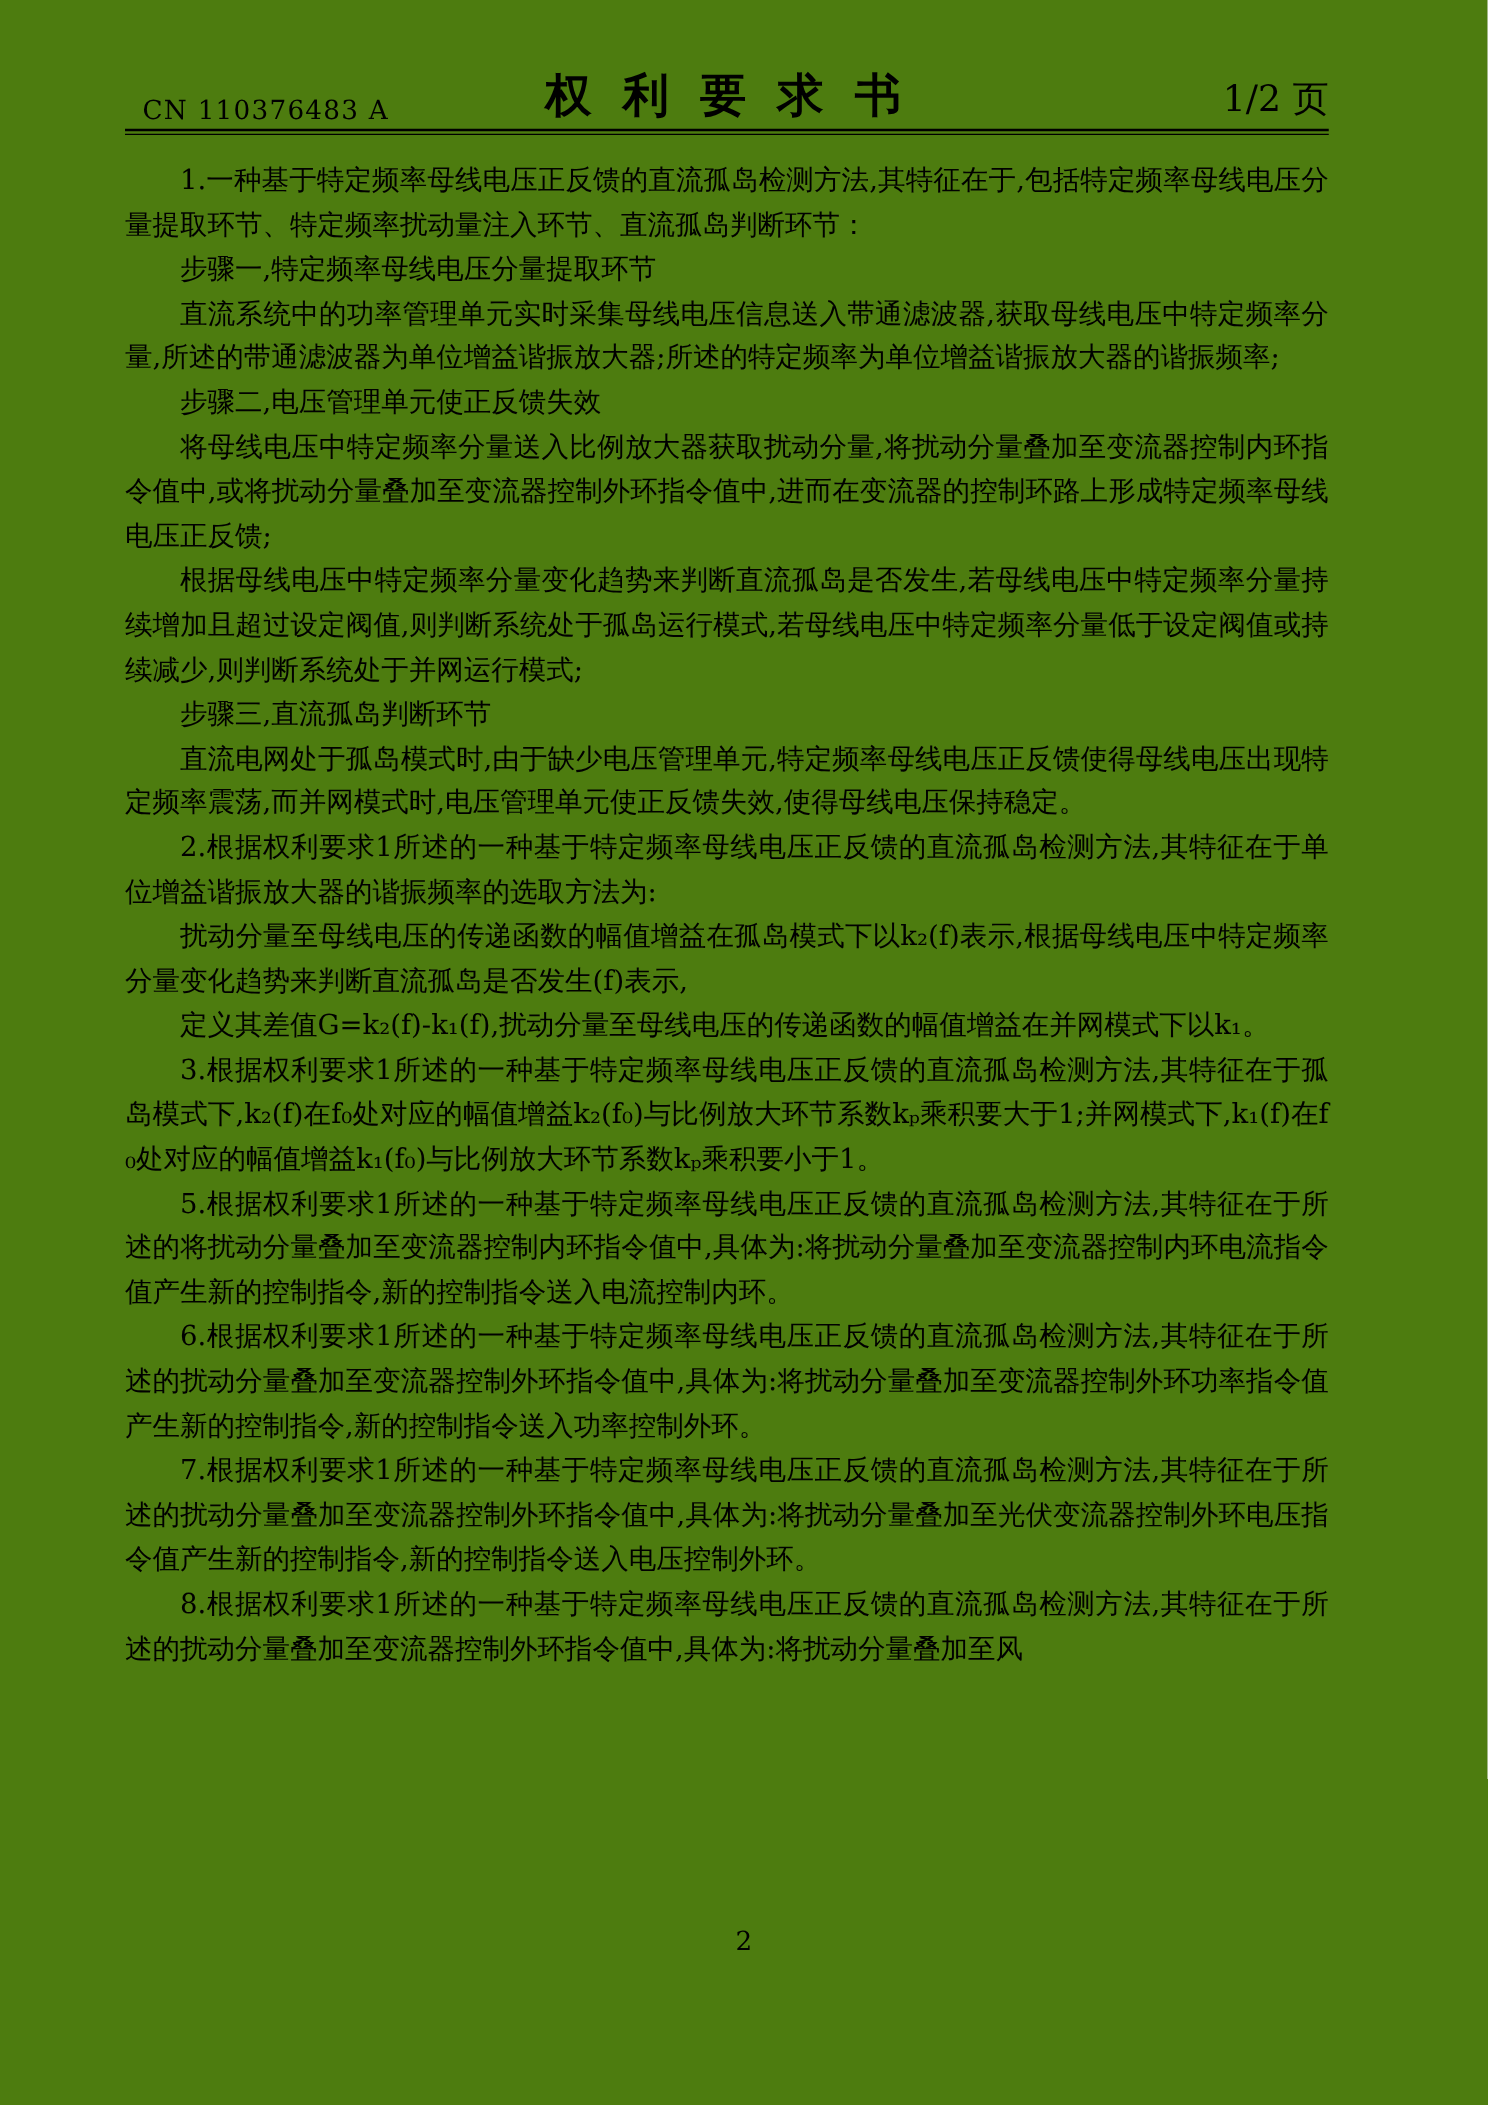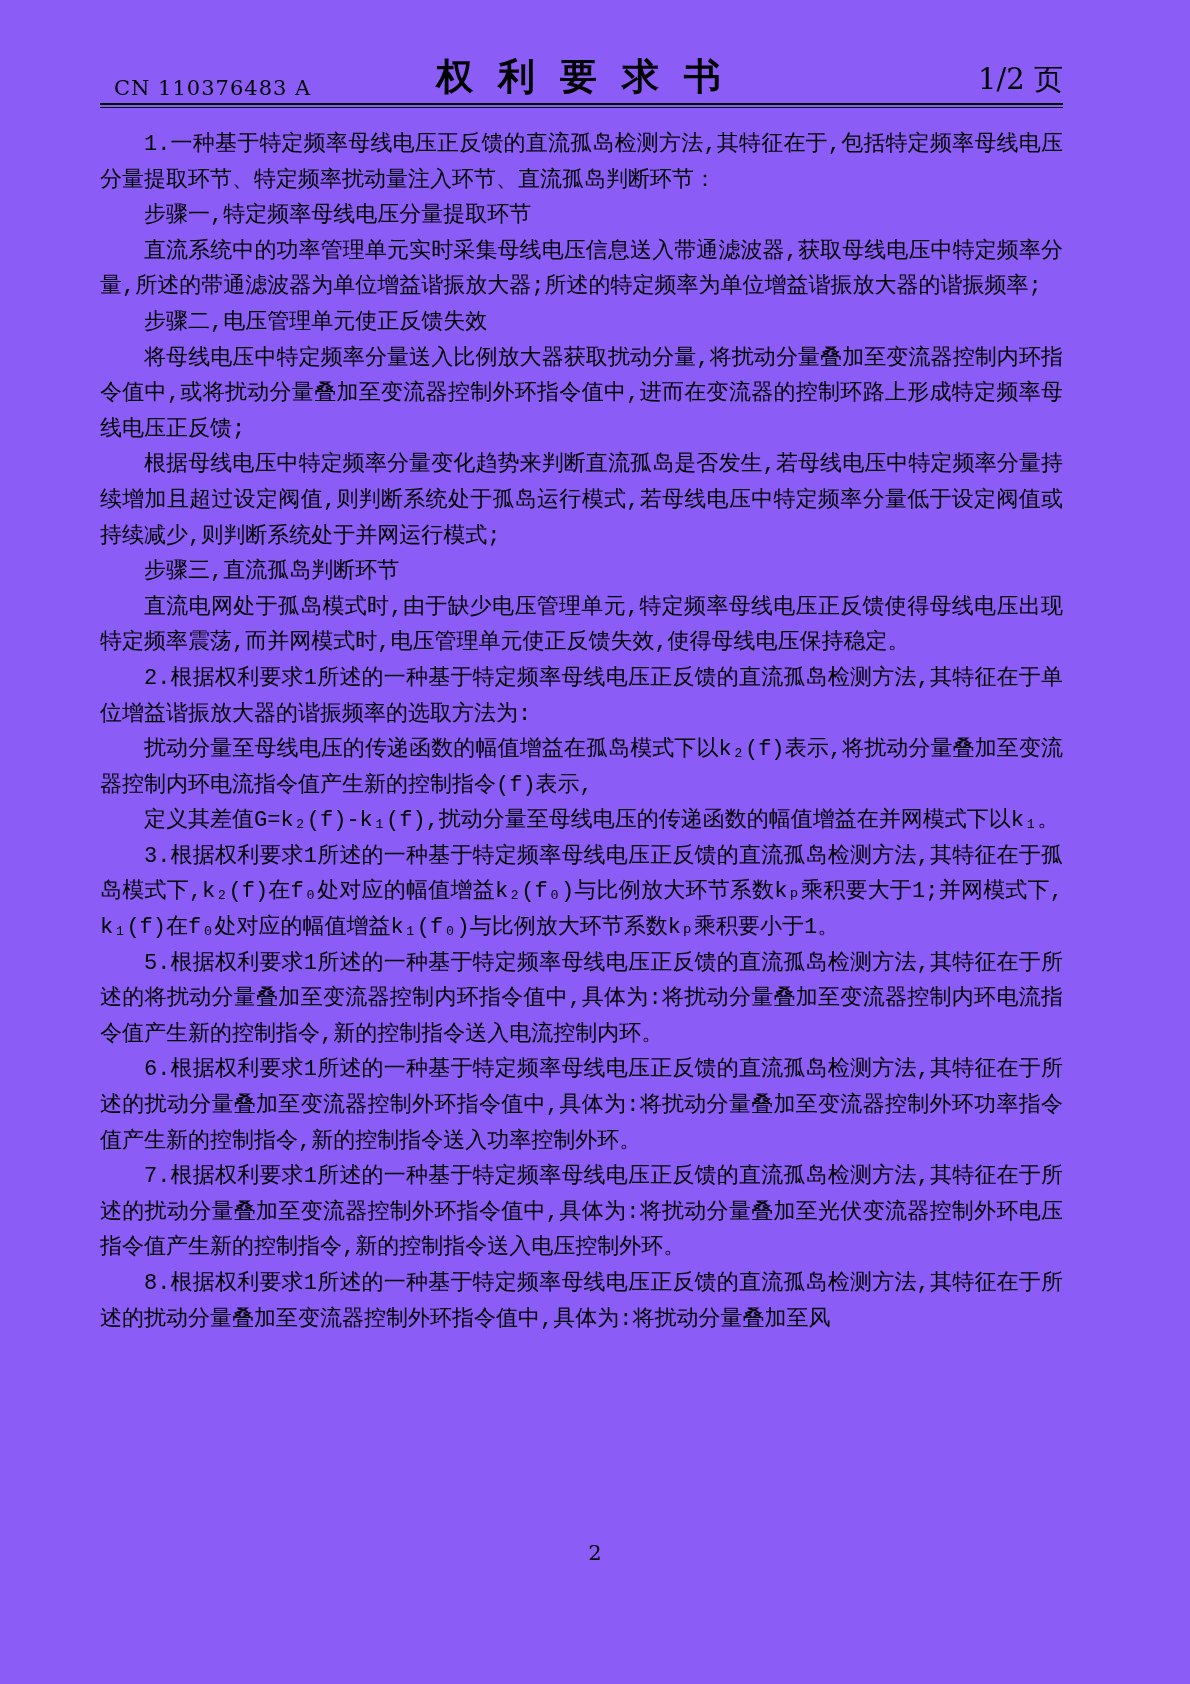--- a/index.html
+++ b/index.html
@@ -5,21 +5,21 @@
   html, body {
     margin: 0;
     padding: 0;
     background: #e8e8e8;
   }
   .page {
     position: relative;
     width: 1190px;
     height: 1684px;
     margin: 0 auto;
-    background: #8b5cf6;
+    background: #4d7c0f;
     color: #000000;
     font-family: "DejaVu Serif", "Liberation Serif", serif;
     overflow: hidden;
   }
   .header {
     position: absolute;
     top: 62px;
     left: 100px;
     width: 963px;
     height: 38px;
@@ -57,21 +57,20 @@
     width: 963px;
     height: 2px;
     border-top: 2px solid #000;
     border-bottom: 1px solid #000;
   }
   .claims-body {
     position: absolute;
     top: 127px;
     left: 100px;
     width: 963px;
-    font-family: Liberation Mono, monospace;
   }
   .claims-body p {
     margin: 0;
     font-size: 22px;
     line-height: 35.6px;
     text-align: justify;
     text-indent: 2em;
     word-break: break-all;
   }
   .footer {
@@ -99,21 +98,21 @@
   <div class="claims-body">
     <p>1.一种基于特定频率母线电压正反馈的直流孤岛检测方法,其特征在于,包括特定频率母线电压分量提取环节、特定频率扰动量注入环节、直流孤岛判断环节：</p>
     <p>步骤一,特定频率母线电压分量提取环节</p>
     <p>直流系统中的功率管理单元实时采集母线电压信息送入带通滤波器,获取母线电压中特定频率分量,所述的带通滤波器为单位增益谐振放大器;所述的特定频率为单位增益谐振放大器的谐振频率;</p>
     <p>步骤二,电压管理单元使正反馈失效</p>
     <p>将母线电压中特定频率分量送入比例放大器获取扰动分量,将扰动分量叠加至变流器控制内环指令值中,或将扰动分量叠加至变流器控制外环指令值中,进而在变流器的控制环路上形成特定频率母线电压正反馈;</p>
     <p>根据母线电压中特定频率分量变化趋势来判断直流孤岛是否发生,若母线电压中特定频率分量持续增加且超过设定阀值,则判断系统处于孤岛运行模式,若母线电压中特定频率分量低于设定阀值或持续减少,则判断系统处于并网运行模式;</p>
     <p>步骤三,直流孤岛判断环节</p>
     <p>直流电网处于孤岛模式时,由于缺少电压管理单元,特定频率母线电压正反馈使得母线电压出现特定频率震荡,而并网模式时,电压管理单元使正反馈失效,使得母线电压保持稳定。</p>
     <p>2.根据权利要求1所述的一种基于特定频率母线电压正反馈的直流孤岛检测方法,其特征在于单位增益谐振放大器的谐振频率的选取方法为:</p>
-    <p>扰动分量至母线电压的传递函数的幅值增益在孤岛模式下以k₂(f)表示,将扰动分量叠加至变流器控制内环电流指令值产生新的控制指令(f)表示,</p>
+    <p>扰动分量至母线电压的传递函数的幅值增益在孤岛模式下以k₂(f)表示,根据母线电压中特定频率分量变化趋势来判断直流孤岛是否发生(f)表示,</p>
     <p>定义其差值G=k₂(f)-k₁(f),扰动分量至母线电压的传递函数的幅值增益在并网模式下以k₁。</p>
     <p>3.根据权利要求1所述的一种基于特定频率母线电压正反馈的直流孤岛检测方法,其特征在于孤岛模式下,k₂(f)在f₀处对应的幅值增益k₂(f₀)与比例放大环节系数kₚ乘积要大于1;并网模式下,k₁(f)在f₀处对应的幅值增益k₁(f₀)与比例放大环节系数kₚ乘积要小于1。</p>
     <p>5.根据权利要求1所述的一种基于特定频率母线电压正反馈的直流孤岛检测方法,其特征在于所述的将扰动分量叠加至变流器控制内环指令值中,具体为:将扰动分量叠加至变流器控制内环电流指令值产生新的控制指令,新的控制指令送入电流控制内环。</p>
     <p>6.根据权利要求1所述的一种基于特定频率母线电压正反馈的直流孤岛检测方法,其特征在于所述的扰动分量叠加至变流器控制外环指令值中,具体为:将扰动分量叠加至变流器控制外环功率指令值产生新的控制指令,新的控制指令送入功率控制外环。</p>
     <p>7.根据权利要求1所述的一种基于特定频率母线电压正反馈的直流孤岛检测方法,其特征在于所述的扰动分量叠加至变流器控制外环指令值中,具体为:将扰动分量叠加至光伏变流器控制外环电压指令值产生新的控制指令,新的控制指令送入电压控制外环。</p>
     <p>8.根据权利要求1所述的一种基于特定频率母线电压正反馈的直流孤岛检测方法,其特征在于所述的扰动分量叠加至变流器控制外环指令值中,具体为:将扰动分量叠加至风</p>
   </div>
 
   <div class="footer">
     <span>2</span>

